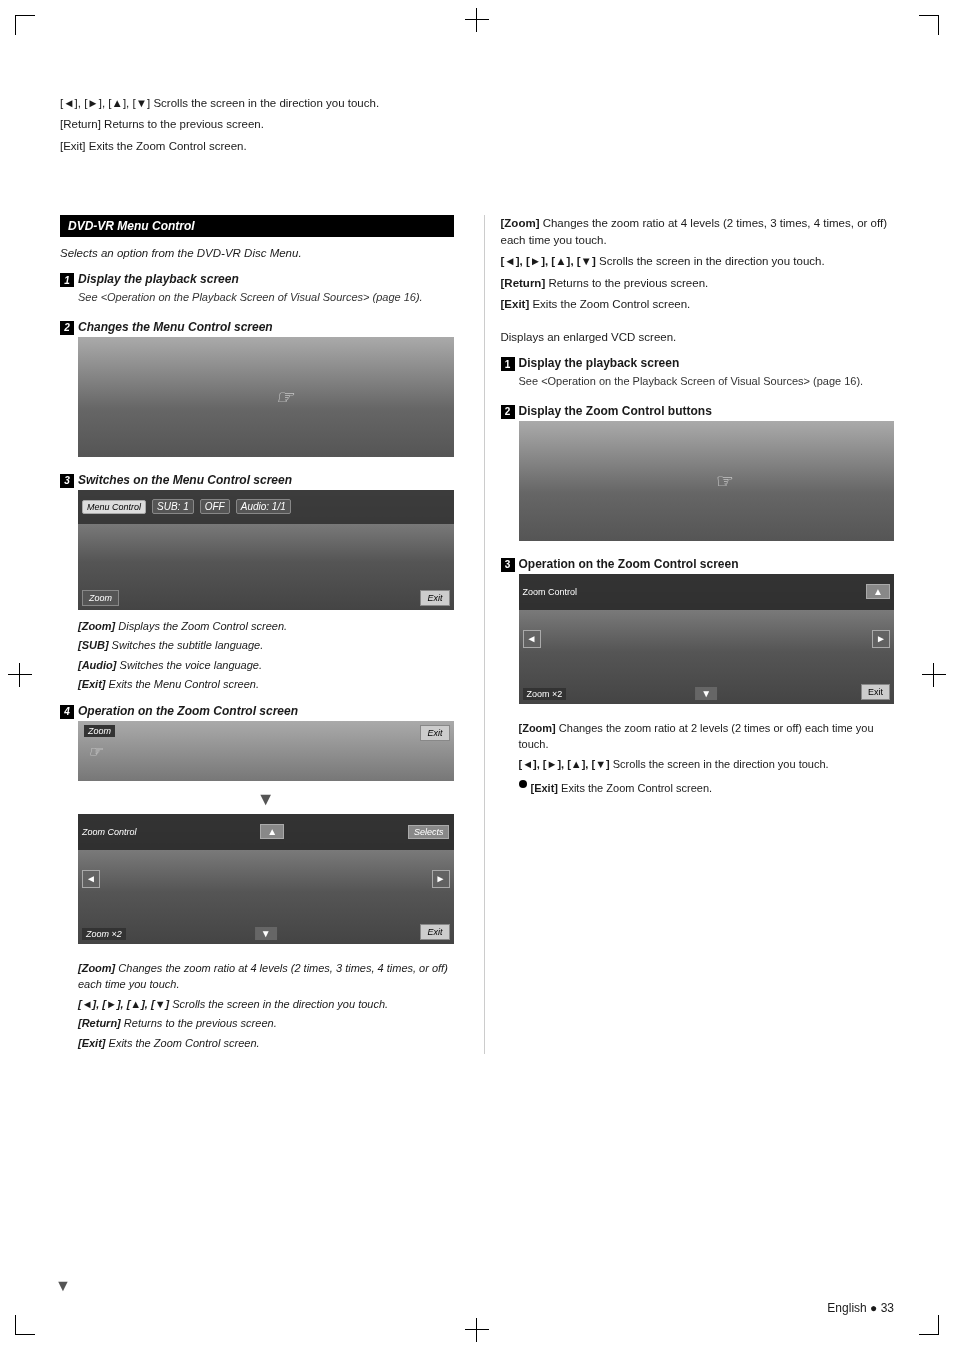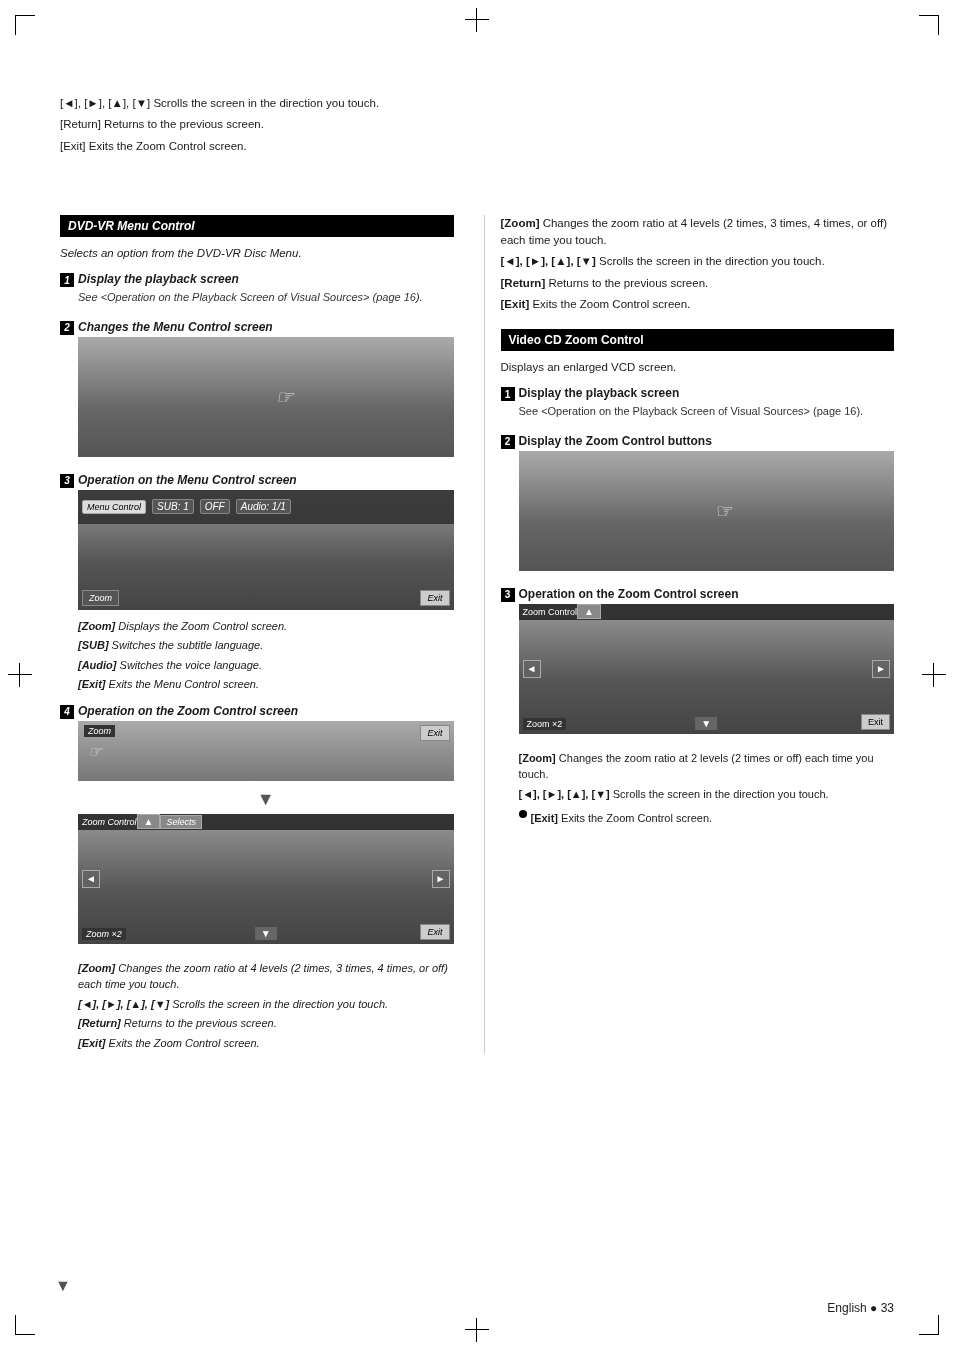--- a/index.html
+++ b/index.html
@@ -239,24 +239,25 @@
       font-size: 9px;
       padding: 2px 6px;
     }
 
     
     .zoom-control-bar {
       position: absolute;
       top: 0;
       left: 0;
       right: 0;
-      height: 16px;
+      height: 36px;
       background: rgba(40,40,40,0.9);
       display: flex;
       align-items: center;
+      justify-content: space-between;
       padding: 0 4px;
     }
 
     .zoom-label {
       color: #fff;
       font-size: 9px;
     }
 
     .zoom-up-btn {
       background: #888;
@@ -416,21 +417,21 @@
             <div class="road-scene">
               <div class="touch-icon">☞</div>
             </div>
           </div>
         </div>
       </div>
 
       <div class="step">
         <div class="step-number">3</div>
         <div class="step-content">
-          <div class="step-title">Operation on the Menu Control screen</div>
+          <div class="step-title">Switches on the Menu Control screen</div>
 
           <div class="screen-img">
             <div class="road-scene-dark">
               <div class="menu-bar">
                 <span class="menu-btn-white">Menu Control</span>
                 <span class="menu-btn">SUB: 1</span>
                 <span class="menu-btn">OFF</span>
                 <span class="menu-btn">Audio: 1/1</span>
               </div>
               <div class="zoom-btn">Zoom</div>
@@ -490,23 +491,20 @@
 
     <div class="right-col" style="padding-left: 16px;">
 
       <div class="intro-text" style="margin-top: 0; margin-bottom: 16px;">
         <p><strong>[Zoom]</strong>   Changes the zoom ratio at 4 levels (2 times, 3 times, 4 times, or off) each time you touch.</p>
         <p><strong>[◄], [►], [▲], [▼]</strong>   Scrolls the screen in the direction you touch.</p>
         <p><strong>[Return]</strong>   Returns to the previous screen.</p>
         <p><strong>[Exit]</strong>   Exits the Zoom Control screen.</p>
       </div>
 
-      <div class="section-header">
-        <span>Video CD Zoom Control</span>
-      </div>
 
       <p class="section-desc">Displays an enlarged VCD screen.</p>
 
       <div class="step">
         <div class="step-number">1</div>
         <div class="step-content">
           <div class="step-title">Display the playback screen</div>
           <div class="step-desc">See &lt;Operation on the Playback Screen of Visual Sources&gt; (page 16).</div>
         </div>
       </div>

